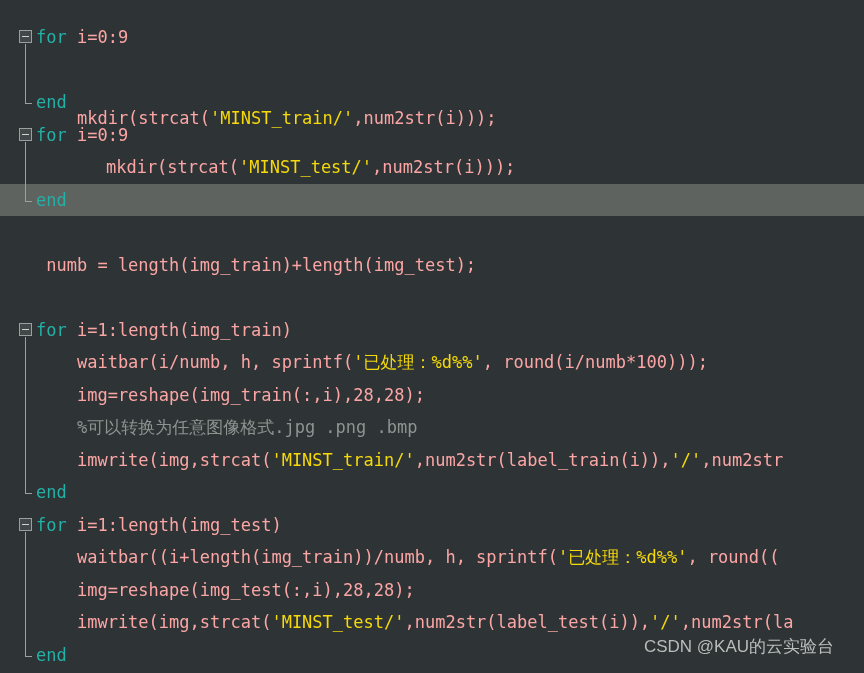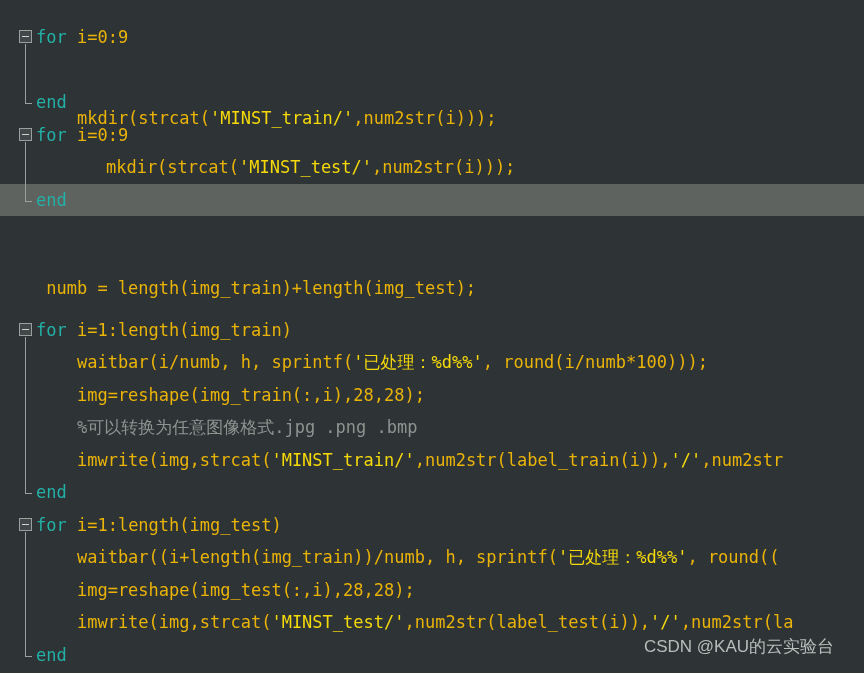--- a/index.html
+++ b/index.html
@@ -46,21 +46,21 @@
     position: absolute;
     left: 36px;
     top: 0;
     right: 0;
     height: 32.5px;
     background: #5e6360;
   }
   .kw   { color: #23b0a6; }
   .str  { color: #f5d90a; }
   .cmt  { color: #8d9490; }
-  .pln  { color: #eab308; }
+  .pln  { color: #fca5a5; }
 
   
   .fold-box {
     position: absolute;
     width: 13px;
     height: 13px;
     border: 1px solid #9aa09c;
     background: #42484a;
     box-sizing: border-box;
   }
@@ -99,21 +99,21 @@
 
 <div id="editor">
   <div class="code-area">
       <div class="line" style="top: 21px;"><span class="txt"><span class="kw">for</span><span class="pln"> i=0:9</span></span></div>
       <div class="line" style="top: 53.5px; margin-top: 48px;"><span class="txt"><span class="pln">    mkdir(strcat(</span><span class="str">'MINST_train/'</span><span class="pln">,num2str(i)));</span></span></div>
       <div class="line" style="top: 86px;"><span class="txt"><span class="kw">end</span></span></div>
       <div class="line" style="top: 118.5px;"><span class="txt"><span class="kw">for</span><span class="pln"> i=0:9</span></span></div>
       <div class="line" style="top: 151px; margin-left: 29px;"><span class="txt"><span class="pln">    mkdir(strcat(</span><span class="str">'MINST_test/'</span><span class="pln">,num2str(i)));</span></span></div>
       <div class="line current" style="top: 183.5px;"><div class="hl"></div><span class="txt"><span class="kw">end</span></span></div>
       <div class="line" style="top: 216px;"><span class="txt"></span></div>
-      <div class="line" style="top: 248.5px; margin-top: 23px;"><span class="txt"><span class="pln"> numb = length(img_train)+length(img_test);</span></span></div>
+      <div class="line" style="top: 248.5px;"><span class="txt"><span class="pln"> numb = length(img_train)+length(img_test);</span></span></div>
       <div class="line" style="top: 281px;"><span class="txt"></span></div>
       <div class="line" style="top: 313.5px;"><span class="txt"><span class="kw">for</span><span class="pln"> i=1:length(img_train)</span></span></div>
       <div class="line" style="top: 346px;"><span class="txt"><span class="pln">    waitbar(i/numb, h, sprintf(</span><span class="str">'已处理：%d%%'</span><span class="pln">, round(i/numb*100)));</span></span></div>
       <div class="line" style="top: 378.5px;"><span class="txt"><span class="pln">    img=reshape(img_train(:,i),28,28);</span></span></div>
       <div class="line" style="top: 411px;"><span class="txt"><span class="cmt">    %可以转换为任意图像格式.jpg .png .bmp</span></span></div>
       <div class="line" style="top: 443.5px;"><span class="txt"><span class="pln">    imwrite(img,strcat(</span><span class="str">'MINST_train/'</span><span class="pln">,num2str(label_train(i)),</span><span class="str">'/'</span><span class="pln">,num2str</span></span></div>
       <div class="line" style="top: 476px;"><span class="txt"><span class="kw">end</span></span></div>
       <div class="line" style="top: 508.5px;"><span class="txt"><span class="kw">for</span><span class="pln"> i=1:length(img_test)</span></span></div>
       <div class="line" style="top: 541px;"><span class="txt"><span class="pln">    waitbar((i+length(img_train))/numb, h, sprintf(</span><span class="str">'已处理：%d%%'</span><span class="pln">, round((</span></span></div>
       <div class="line" style="top: 573.5px;"><span class="txt"><span class="pln">    img=reshape(img_test(:,i),28,28);</span></span></div>

